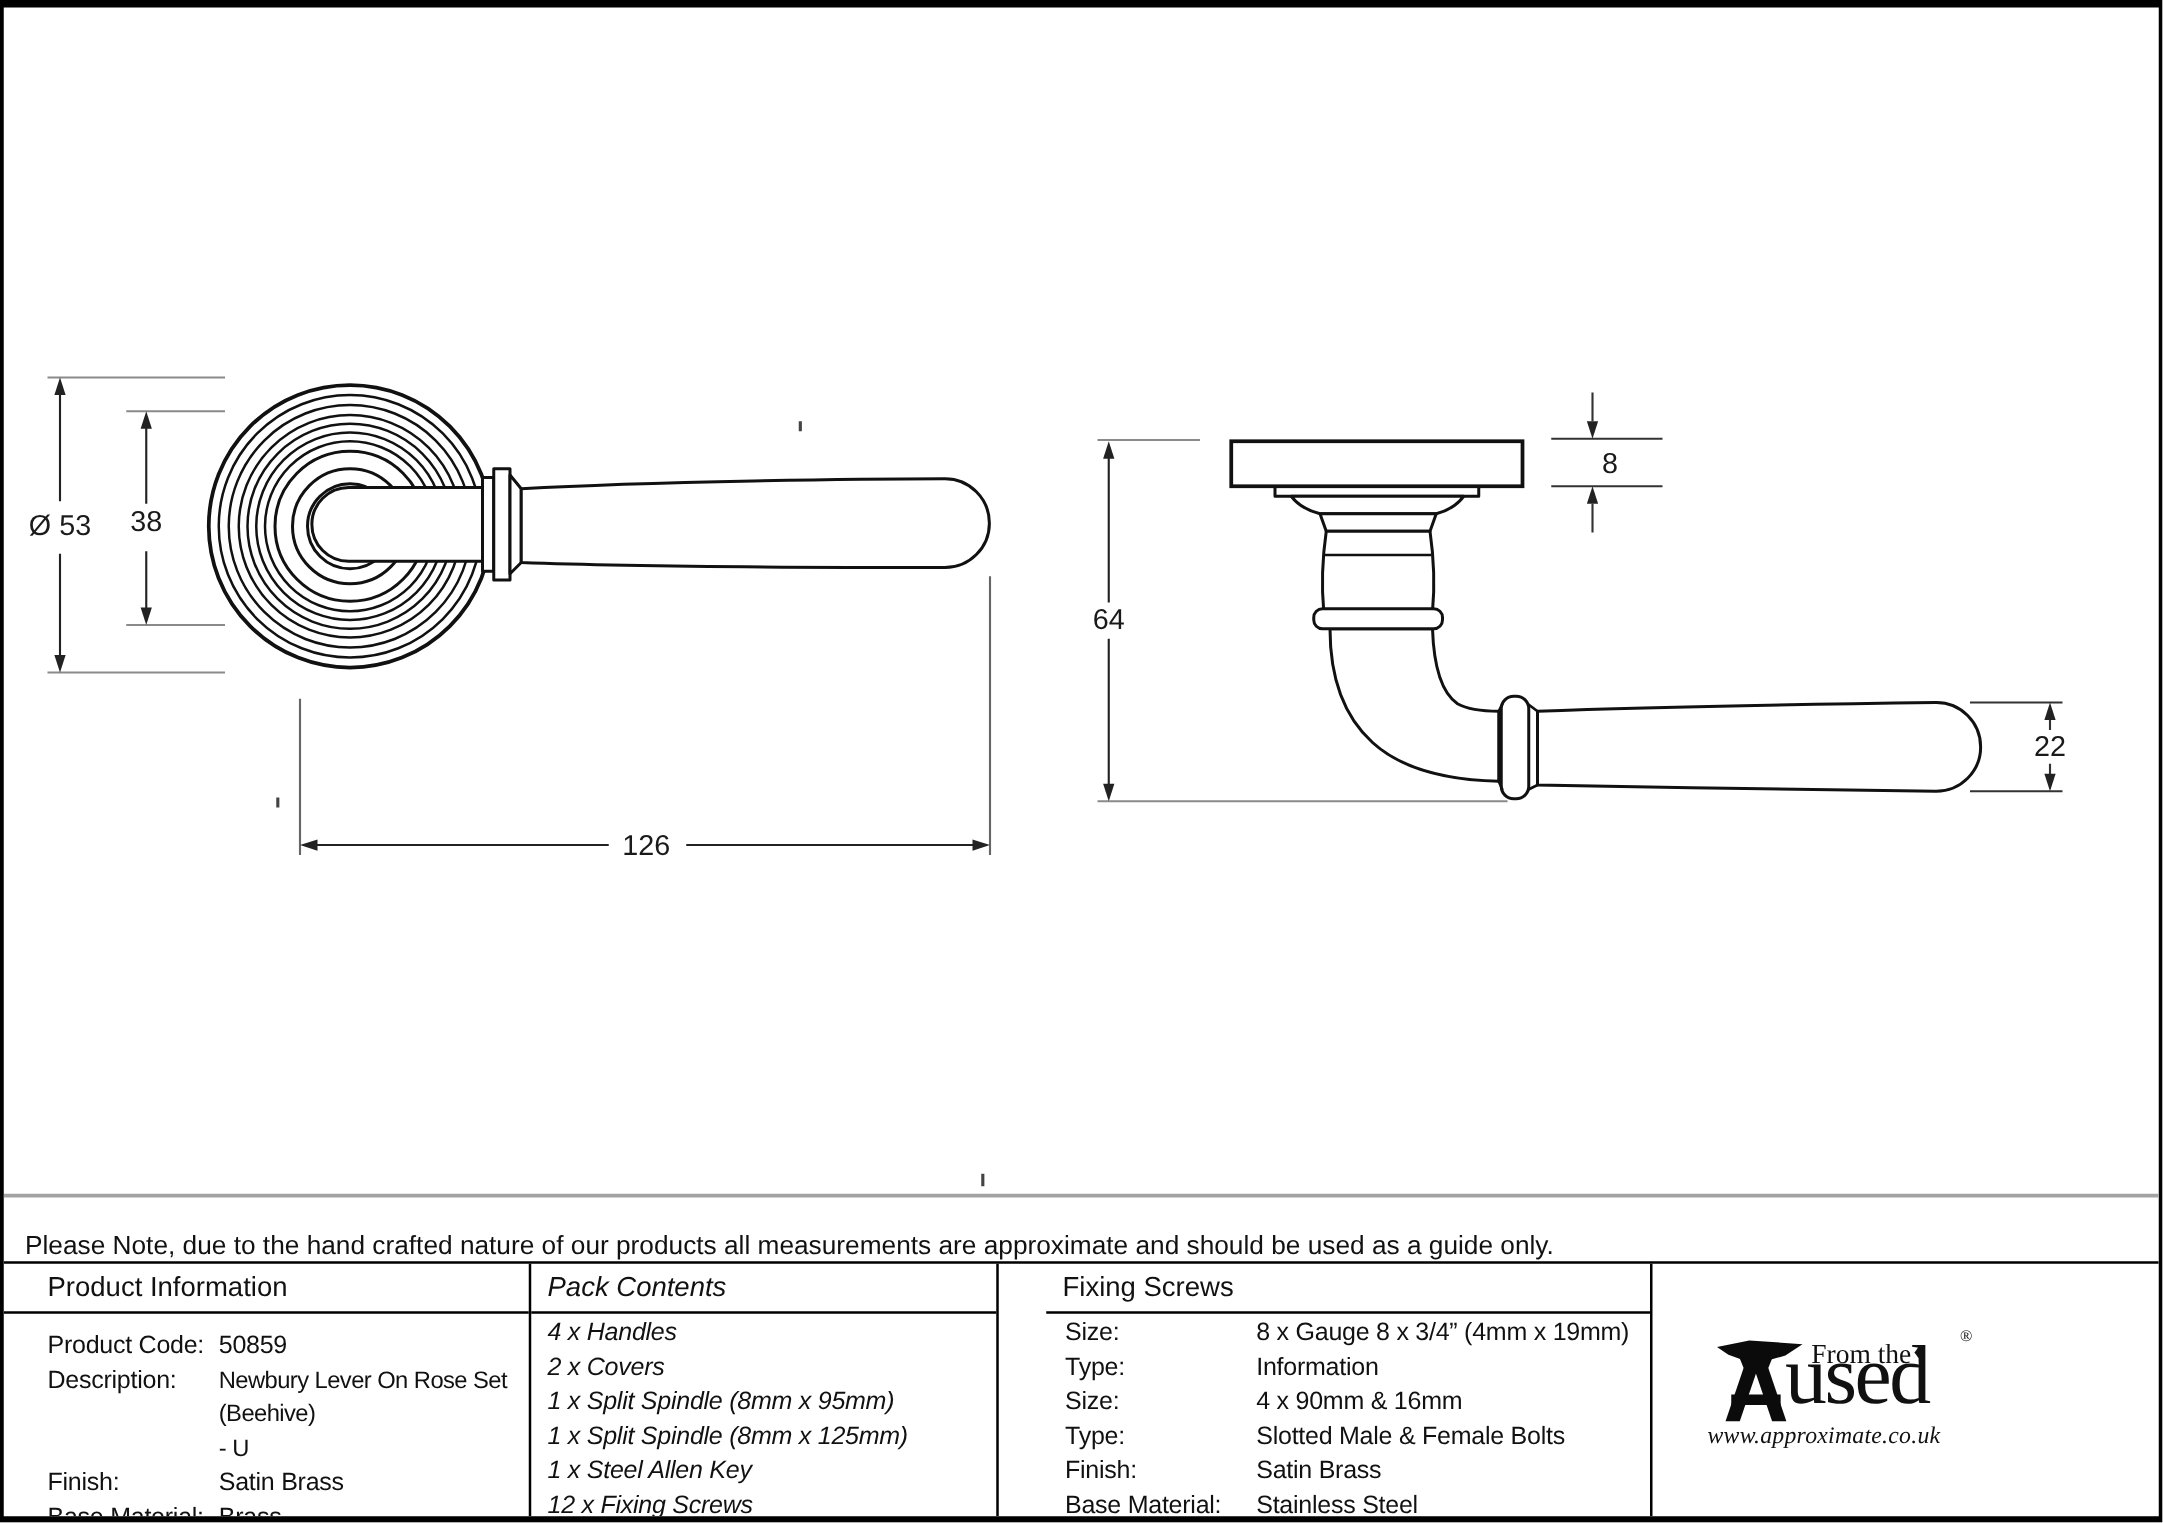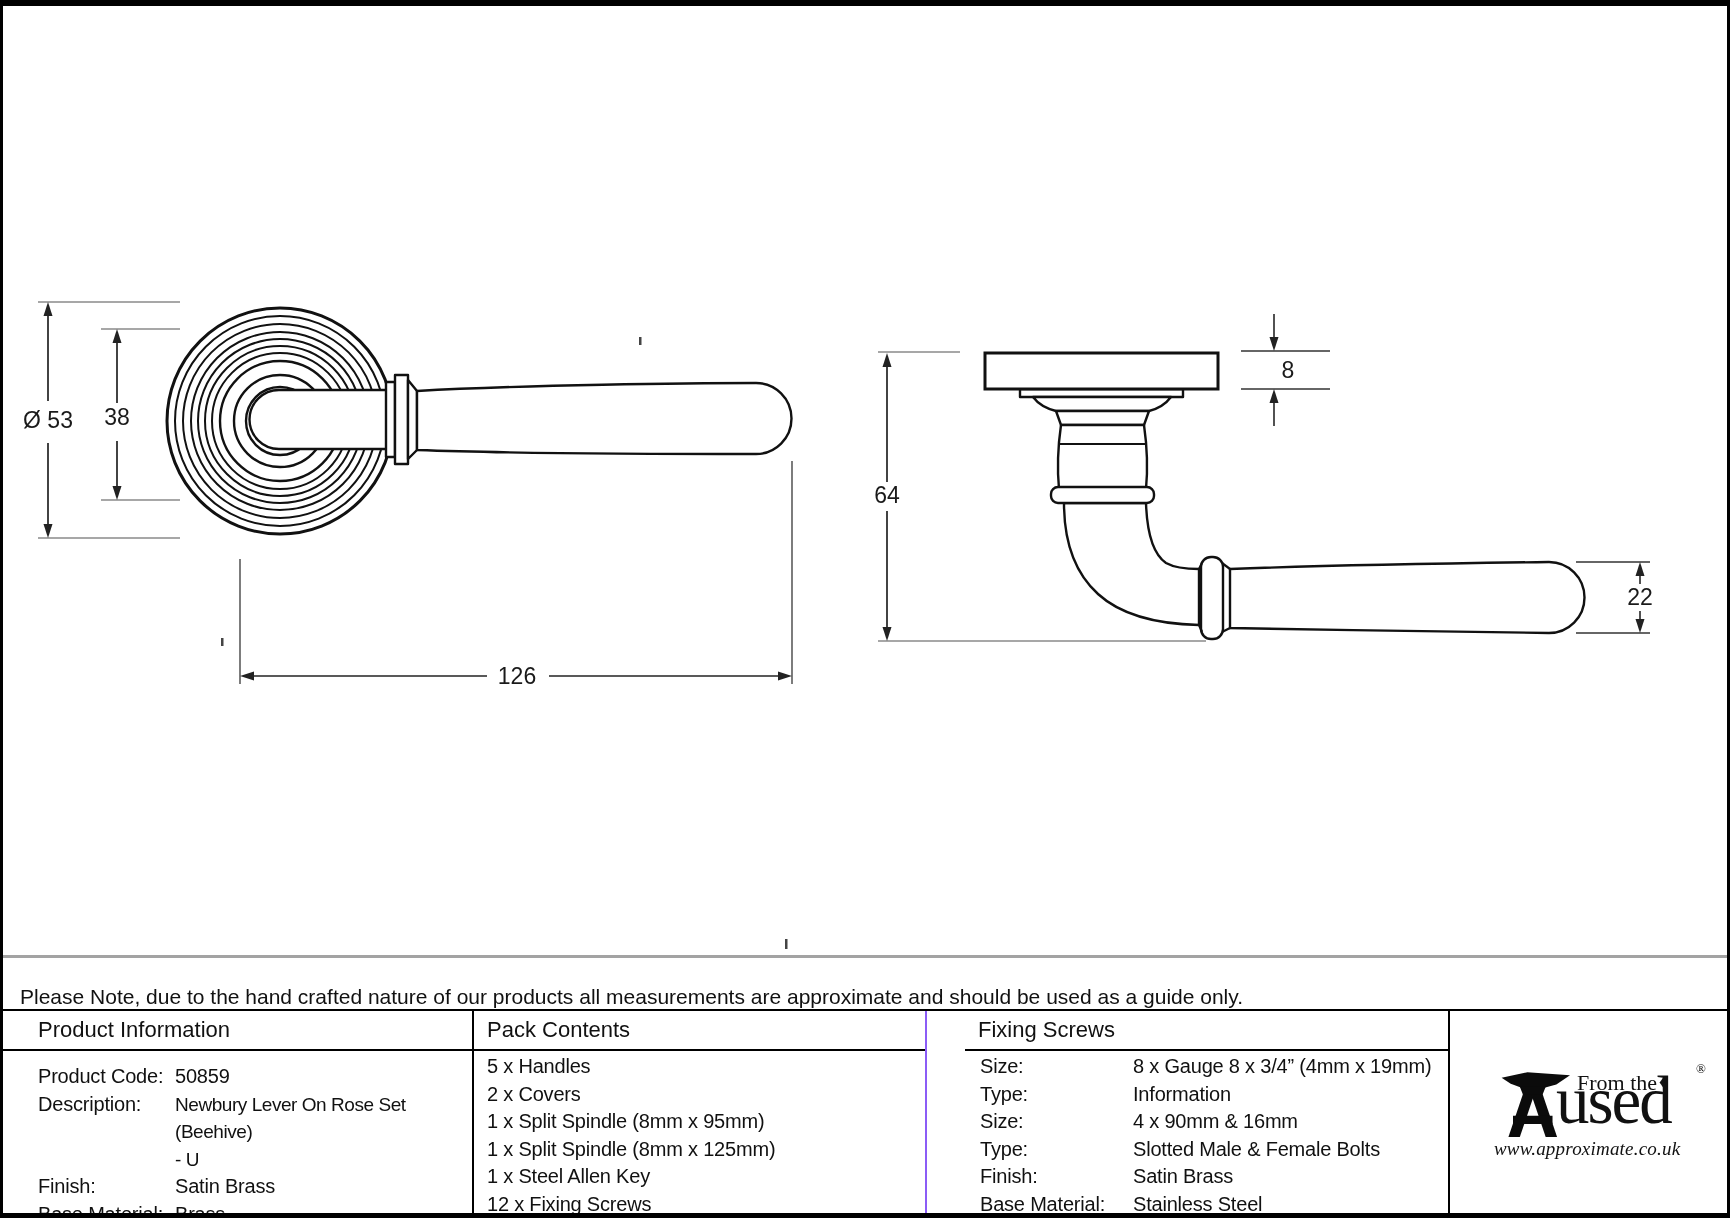--- a/index.html
+++ b/index.html
@@ -24,22 +24,22 @@
     display:flex;align-items:flex-end;
     font-size:21px;
     padding-left:17px;
   }
   .info-table{
     position:absolute;left:0;right:0;top:1003px;bottom:0;
     border-top:2px solid #000;
     display:flex;
   }
   .col{box-sizing:border-box;}
-  .col-product{width:471px;border-right:2px solid #000;}
-  .col-pack{width:453px;border-right:2px solid #8b5cf6;}
+  .col-product{width:422px;border-right:2px solid #000;}
+  .col-pack{width:374px;border-right:2px solid #000000;font-style:italic;}
   .col-fixing{width:485px;border-right:2px solid #000;margin-left:38px;}
   .col-logo{flex:1;position:relative;}
   .cell-header{
     height:38px;border-bottom:2px solid #000;
     display:flex;align-items:center;
     font-size:22px;
   }
   .col-product .cell-header{padding-left:35px;}
   .col-pack .cell-header{padding-left:13px;}
   .col-fixing .cell-header{padding-left:13px;}
@@ -218,21 +218,21 @@
         <div>Base Material:</div>
         <div>Brass</div>
       </div>
     </div>
 
     <div class="col col-pack">
       <div class="cell-header">
         <span>Pack Contents</span>
       </div>
       <div class="cell-body pack-list">
-        <div>5 x Handles</div>
+        <div>4 x Handles</div>
         <div>2 x Covers</div>
         <div>1 x Split Spindle (8mm x 95mm)</div>
         <div>1 x Split Spindle (8mm x 125mm)</div>
         <div>1 x Steel Allen Key</div>
         <div>12 x Fixing Screws</div>
       </div>
     </div>
 
     <div class="col col-fixing">
       <div class="cell-header">

